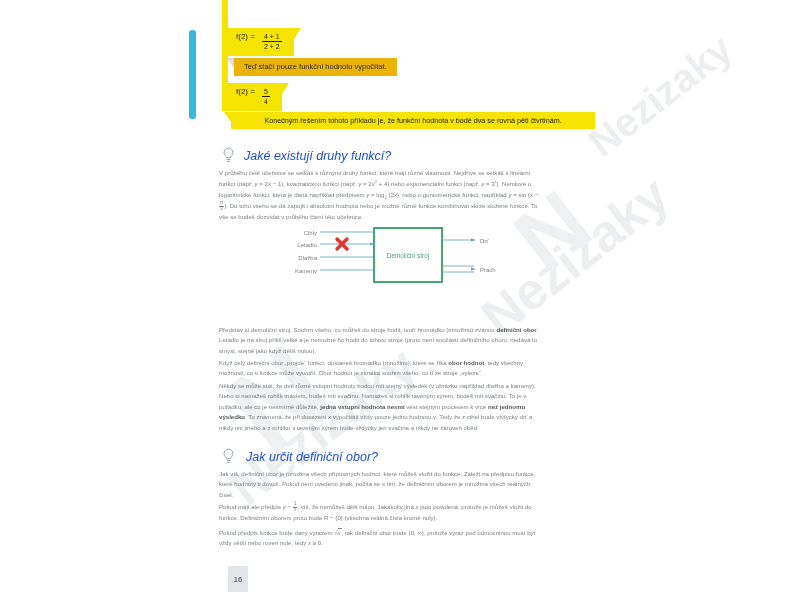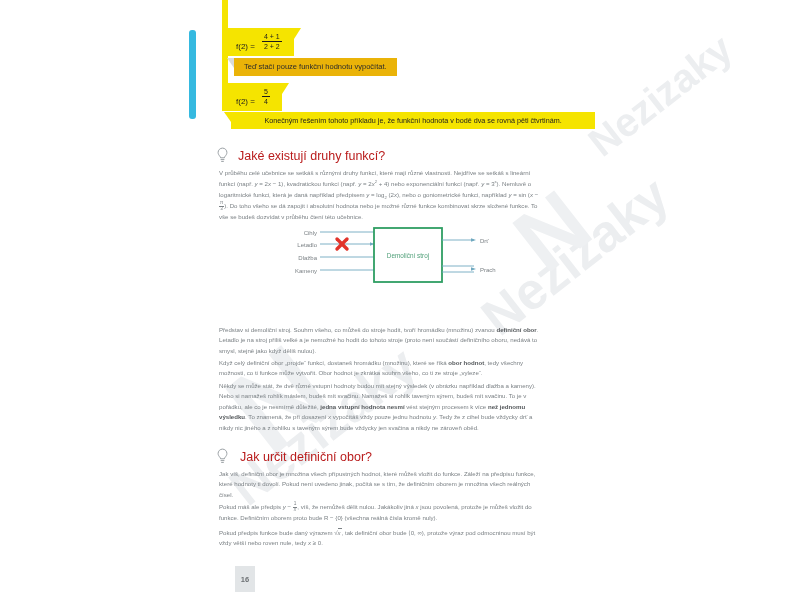--- a/index.html
+++ b/index.html
@@ -87,21 +87,21 @@
     content: "";
     position: absolute;
     right: -7px; top: 0;
     width: 0; height: 0;
     border-top: 11px solid #f5e400;
     border-bottom: 11px solid transparent;
     border-right: 7px solid transparent;
   }
 
   
-  .mathline { display: inline-flex; align-items: flex-end; gap: 7px; font-size: 8px; }
+  .mathline { display: inline-flex; align-items: flex-start; gap: 7px; font-size: 8px; }
   .frac {
     display: inline-flex; flex-direction: column;
     align-items: center; justify-content: center;
     vertical-align: middle;
     line-height: 1.05;
     font-size: 7px;
   }
   .frac .num { padding: 0 2px 1px; }
   .frac .den { padding: 1px 2px 0; border-top: 1px solid #1c1c1c; }
 
@@ -148,24 +148,25 @@
     border-bottom: 10px solid transparent;
     border-left: 7px solid transparent;
   }
 
   
   .heading {
     position: absolute;
     display: flex;
     align-items: center;
     gap: 9px;
-    color: #b91c1c;
+    color: #1d4ed8;
     font-size: 12.5px;
     font-weight: 400;
-    left: 216px;
+    left: 222px;
+    font-style: italic;
   }
   .bulb-icon { width: 13px; height: 17px; flex: 0 0 13px; }
 
   
   .para {
     position: absolute;
     left: 219px;
     width: 321px;
     color: #7b8185;
     font-size: 6.1px;
@@ -200,21 +201,20 @@
     left: 228px; top: 566px;
     width: 20px; height: 26px;
     background: #e2e5e7;
     color: #6d7174;
     font-size: 7.5px;
     font-weight: 700;
     display: flex;
     align-items: center;
     justify-content: center;
     z-index: 5;
-    margin-left: 7px;
   }
 </style>
 </head>
 <body>
 
 <div id="page">
 
   <div class="watermark-layer">
     <div class="wm wm-a">Nezizaky</div>
     <div class="wm wm-b">Nezizaky</div>

